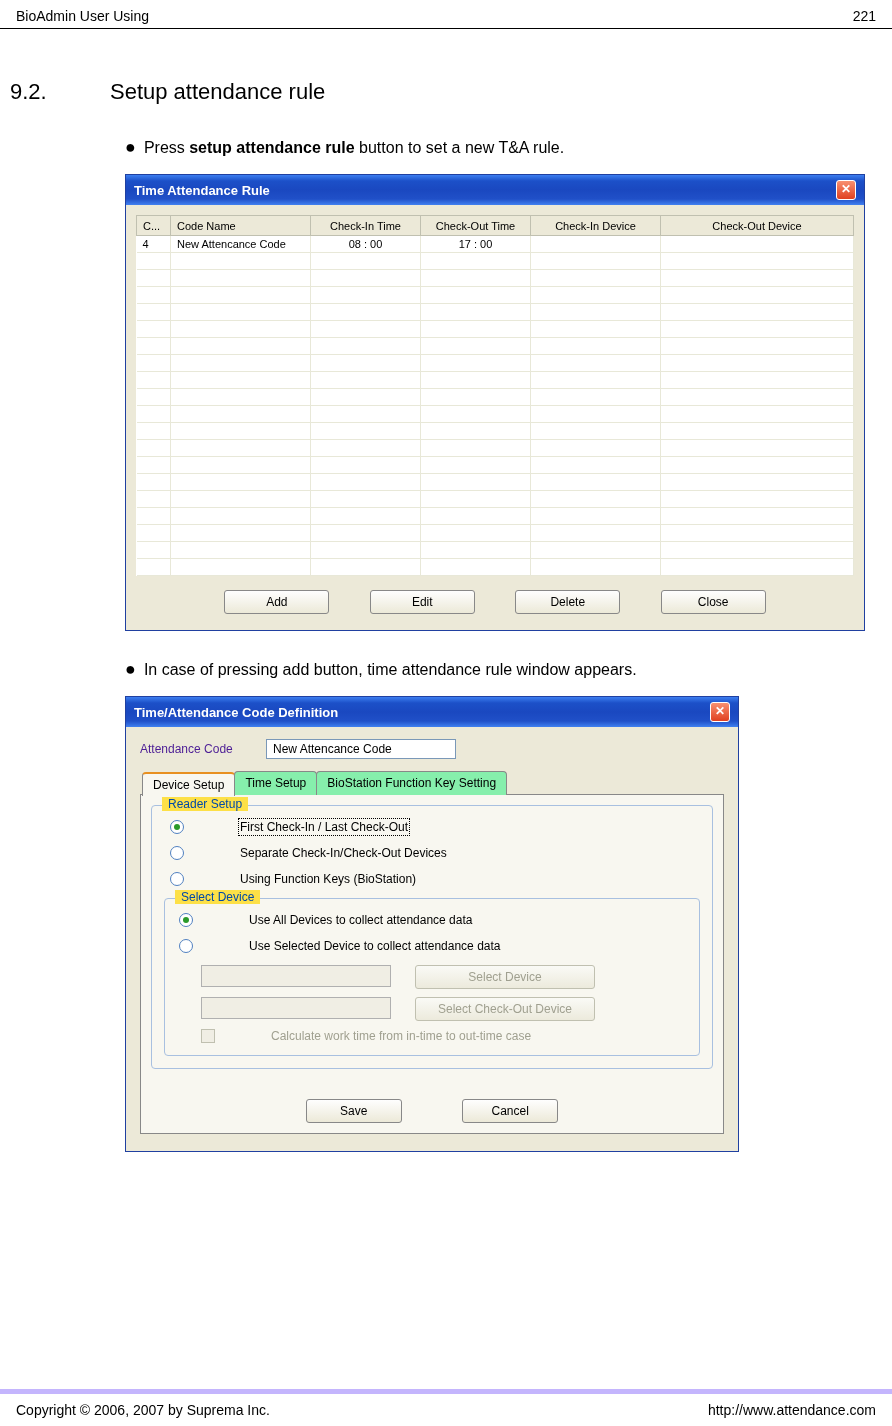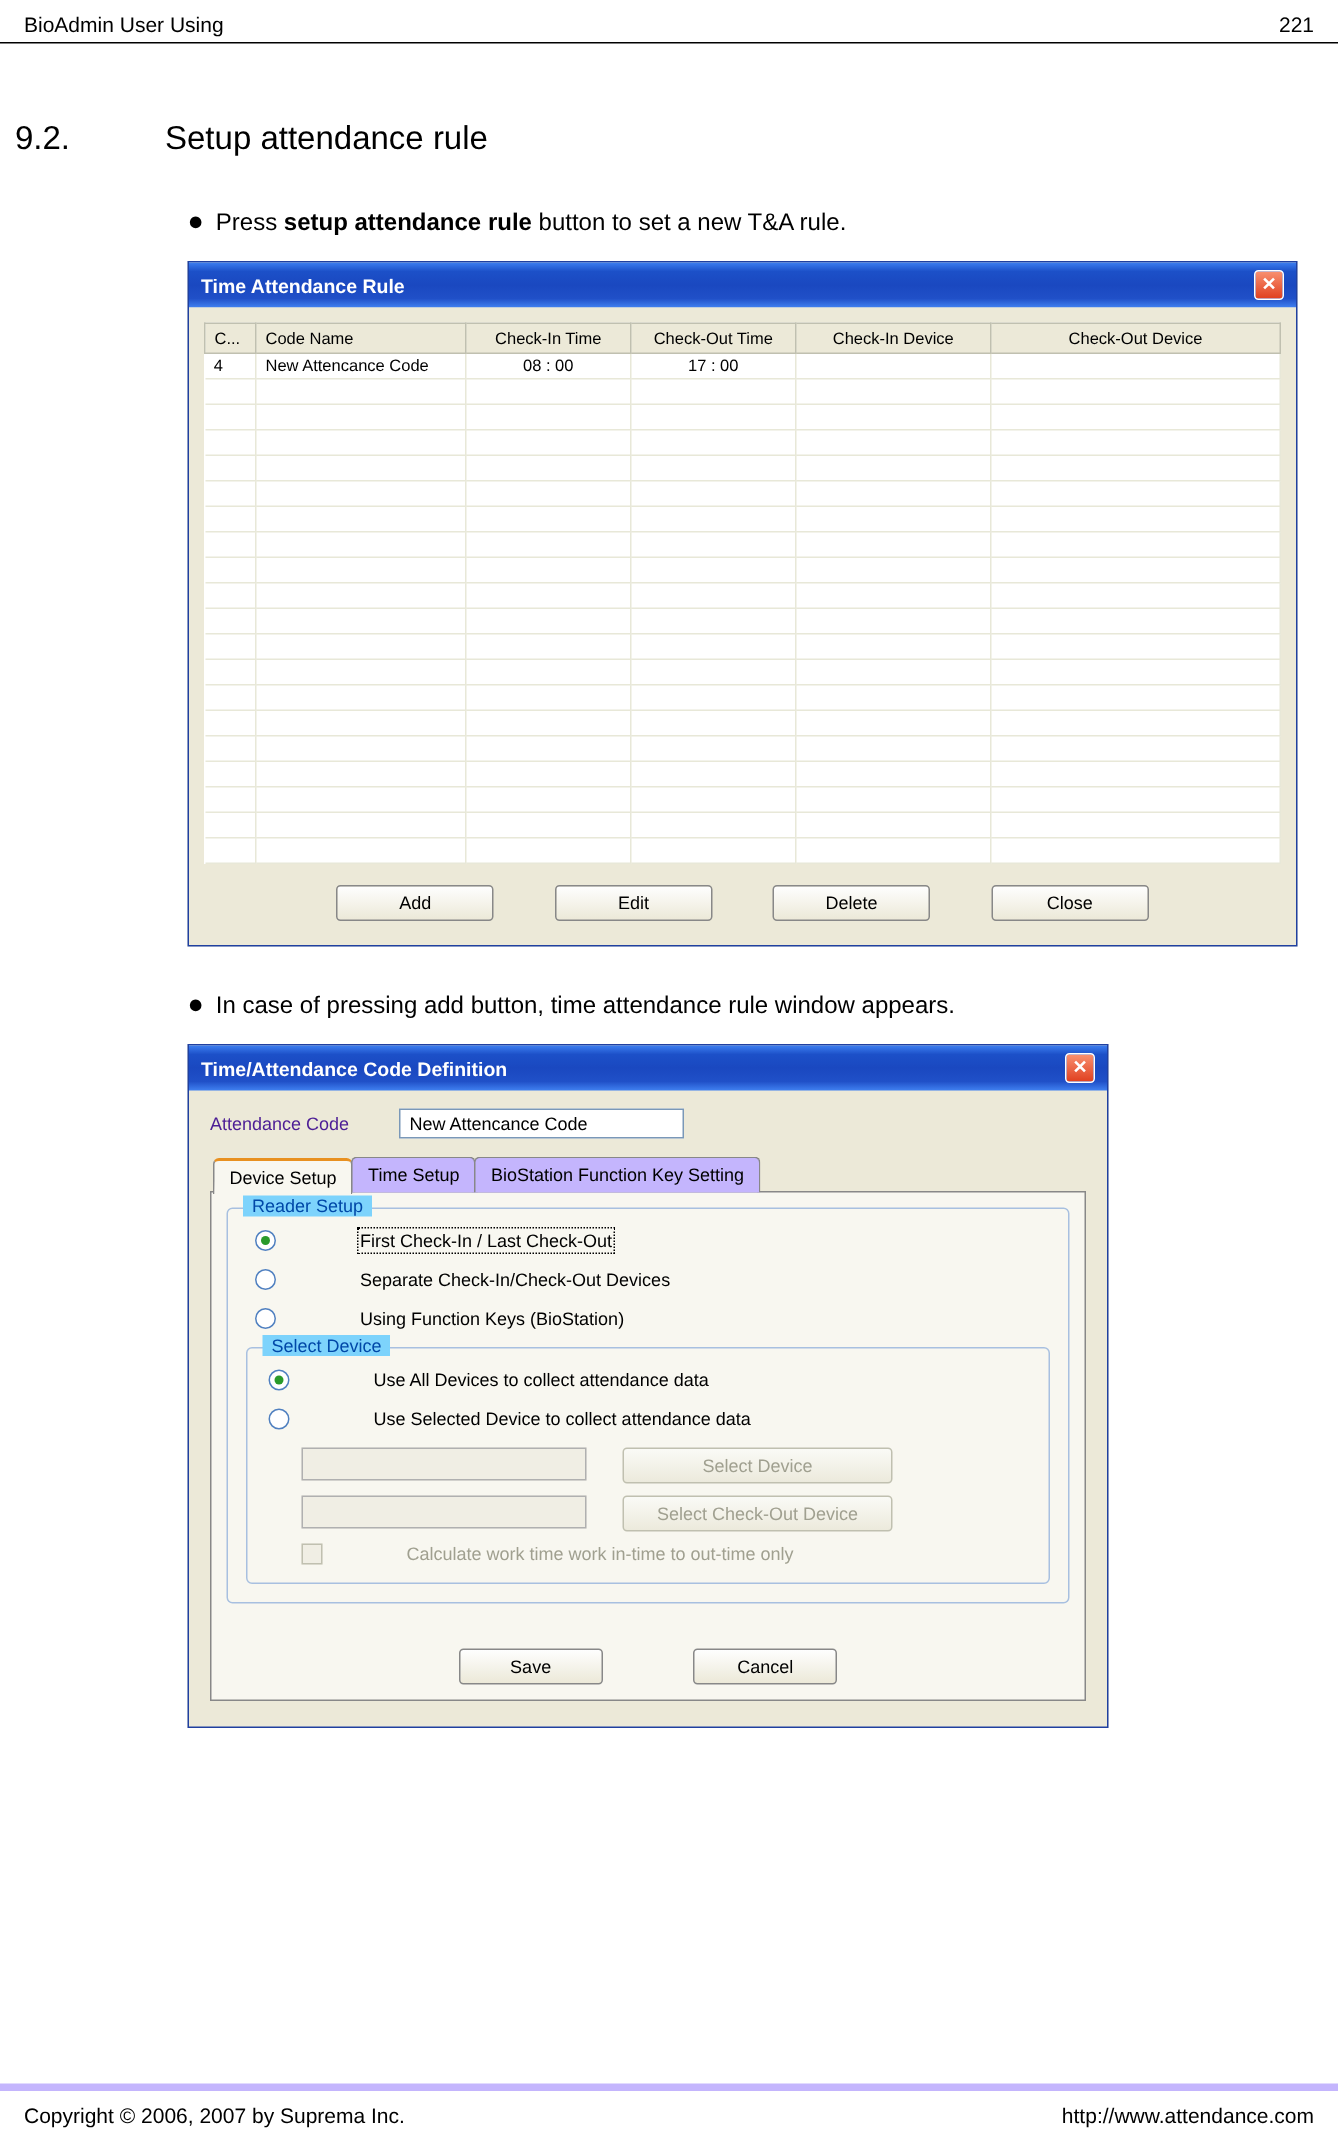--- a/index.html
+++ b/index.html
@@ -129,21 +129,21 @@
     }
     .tab-strip {
       display: flex;
       padding-left: 2px;
       position: relative;
       z-index: 2;
     }
     .tab {
       padding: 4px 10px;
       font-size: 12px;
-      background: #c4b5fd;
+      background: #86efac;
       border: 1px solid #888;
       border-bottom: none;
       border-top-left-radius: 4px;
       border-top-right-radius: 4px;
       margin-right: -1px;
     }
     .tab.active {
       background: #f8f7f0;
       border-top: 2px solid #e89020;
       position: relative;
@@ -160,21 +160,21 @@
       border: 1px solid #a8c0e0;
       border-radius: 4px;
       padding: 14px 12px 12px;
       margin-bottom: 10px;
       position: relative;
     }
     .group-title {
       position: absolute;
       top: -9px;
       left: 10px;
-      background: #7dd3fc;
+      background: #fde047;
       padding: 0 6px;
       font-size: 12px;
       color: #0048a8;
     }
     .radio-row, .check-row {
       display: flex;
       align-items: center;
       margin-bottom: 12px;
       font-size: 12px;
       gap: 48px;
@@ -518,21 +518,21 @@
               <div class="device-select-row">
                 <div class="dis-input"></div>
                 <div class="dis-btn">Select Device</div>
               </div>
               <div class="device-select-row">
                 <div class="dis-input"></div>
                 <div class="dis-btn">Select Check-Out Device</div>
               </div>
               <div class="check-row" style="margin-left:22px;margin-top:6px;margin-bottom:2px">
                 <div class="dis-check"></div>
-                <span class="dis-text">Calculate work time work in-time to out-time only</span>
+                <span class="dis-text">Calculate work time from in-time to out-time case</span>
               </div>
             </div>
           </div>
           <div class="btn-row2">
             <span class="win-btn">Save</span>
             <span class="win-btn">Cancel</span>
           </div>
         </div>
       </div>
     </div>

